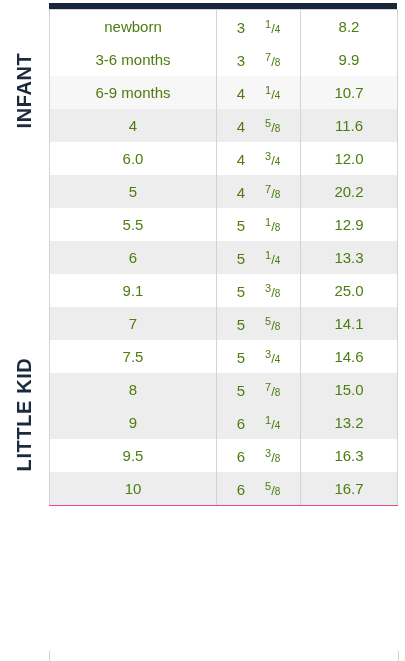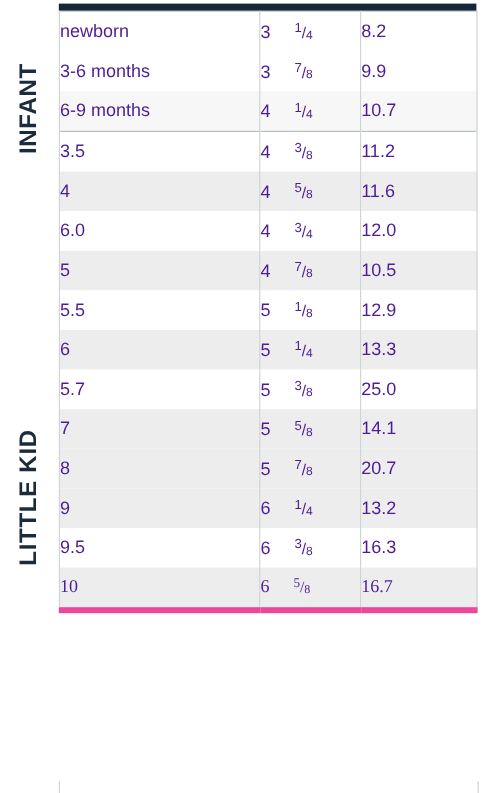--- a/index.html
+++ b/index.html
@@ -48,35 +48,35 @@
     width:348px;
     table-layout:fixed;
   }
   col.c1{width:167px;}
   col.c2{width:84px;}
   col.c3{width:97px;}
 
   td{
     height:33px;
     padding:0;
-    text-align:left;
+    text-align:center;
     vertical-align:middle;
     font-size:15px;
-    color:#4c1d95;
+    color:#4d7c0f;
     border-left:1px solid #cfd4d8;
     border-right:1px solid #cfd4d8;
     background:#ffffff;
     font-weight:400;
   }
   tr.alt-infant td{background:#f7f7f7;}
   tr.alt-kid td{background:#ededed;}
 
   tbody.infant tr:first-child td{border-top:1px solid #cfd4d8;}
   tr.sec-start td{border-top:1px solid #b9bfc4;}
-  tbody.kid tr:last-child td{border-bottom:5px solid #ec4899;font-family:Liberation Serif, serif;}
+  tbody.kid tr:last-child td{border-bottom:1px solid #ec4899;}
 
   
   .frac{display:inline-block;margin-left:20px;}
   .frac .num{font-size:11px;vertical-align:0.42em;}
   .frac .sl{font-size:13px;}
   .frac .den{font-size:10px;vertical-align:-0.05em;}
   .whole{font-size:15px;}
 
   
   .bottom-peek{
@@ -120,64 +120,64 @@
             <td><span class="whole">3</span><span class="frac"><span class="num">7</span><span class="sl">/</span><span class="den">8</span></span></td>
             <td>9.9</td>
           </tr>
           <tr class="alt-infant">
             <td>6-9 months</td>
             <td><span class="whole">4</span><span class="frac"><span class="num">1</span><span class="sl">/</span><span class="den">4</span></span></td>
             <td>10.7</td>
           </tr>
         </tbody>
       <tbody class="kid" id="tbody-kid">
-          <tr class="sec-start">
-            <td>3.5</td>
-            <td><span class="whole">4</span><span class="frac"><span class="num">3</span><span class="sl">/</span><span class="den">8</span></span></td>
-            <td>11.2</td>
-          </tr>
           <tr class="alt-kid">
             <td>4</td>
             <td><span class="whole">4</span><span class="frac"><span class="num">5</span><span class="sl">/</span><span class="den">8</span></span></td>
             <td>11.6</td>
           </tr>
           <tr>
             <td>6.0</td>
             <td><span class="whole">4</span><span class="frac"><span class="num">3</span><span class="sl">/</span><span class="den">4</span></span></td>
             <td>12.0</td>
           </tr>
           <tr class="alt-kid">
             <td>5</td>
             <td><span class="whole">4</span><span class="frac"><span class="num">7</span><span class="sl">/</span><span class="den">8</span></span></td>
-            <td>10.5</td>
+            <td>20.2</td>
           </tr>
           <tr>
             <td>5.5</td>
             <td><span class="whole">5</span><span class="frac"><span class="num">1</span><span class="sl">/</span><span class="den">8</span></span></td>
             <td>12.9</td>
           </tr>
           <tr class="alt-kid">
             <td>6</td>
             <td><span class="whole">5</span><span class="frac"><span class="num">1</span><span class="sl">/</span><span class="den">4</span></span></td>
             <td>13.3</td>
           </tr>
           <tr>
-            <td>5.7</td>
+            <td>9.1</td>
             <td><span class="whole">5</span><span class="frac"><span class="num">3</span><span class="sl">/</span><span class="den">8</span></span></td>
             <td>25.0</td>
           </tr>
           <tr class="alt-kid">
             <td>7</td>
             <td><span class="whole">5</span><span class="frac"><span class="num">5</span><span class="sl">/</span><span class="den">8</span></span></td>
             <td>14.1</td>
           </tr>
+          <tr>
+            <td>7.5</td>
+            <td><span class="whole">5</span><span class="frac"><span class="num">3</span><span class="sl">/</span><span class="den">4</span></span></td>
+            <td>14.6</td>
+          </tr>
           <tr class="alt-kid">
             <td>8</td>
             <td><span class="whole">5</span><span class="frac"><span class="num">7</span><span class="sl">/</span><span class="den">8</span></span></td>
-            <td>20.7</td>
+            <td>15.0</td>
           </tr>
           <tr class="alt-kid">
             <td>9</td>
             <td><span class="whole">6</span><span class="frac"><span class="num">1</span><span class="sl">/</span><span class="den">4</span></span></td>
             <td>13.2</td>
           </tr>
           <tr>
             <td>9.5</td>
             <td><span class="whole">6</span><span class="frac"><span class="num">3</span><span class="sl">/</span><span class="den">8</span></span></td>
             <td>16.3</td>

